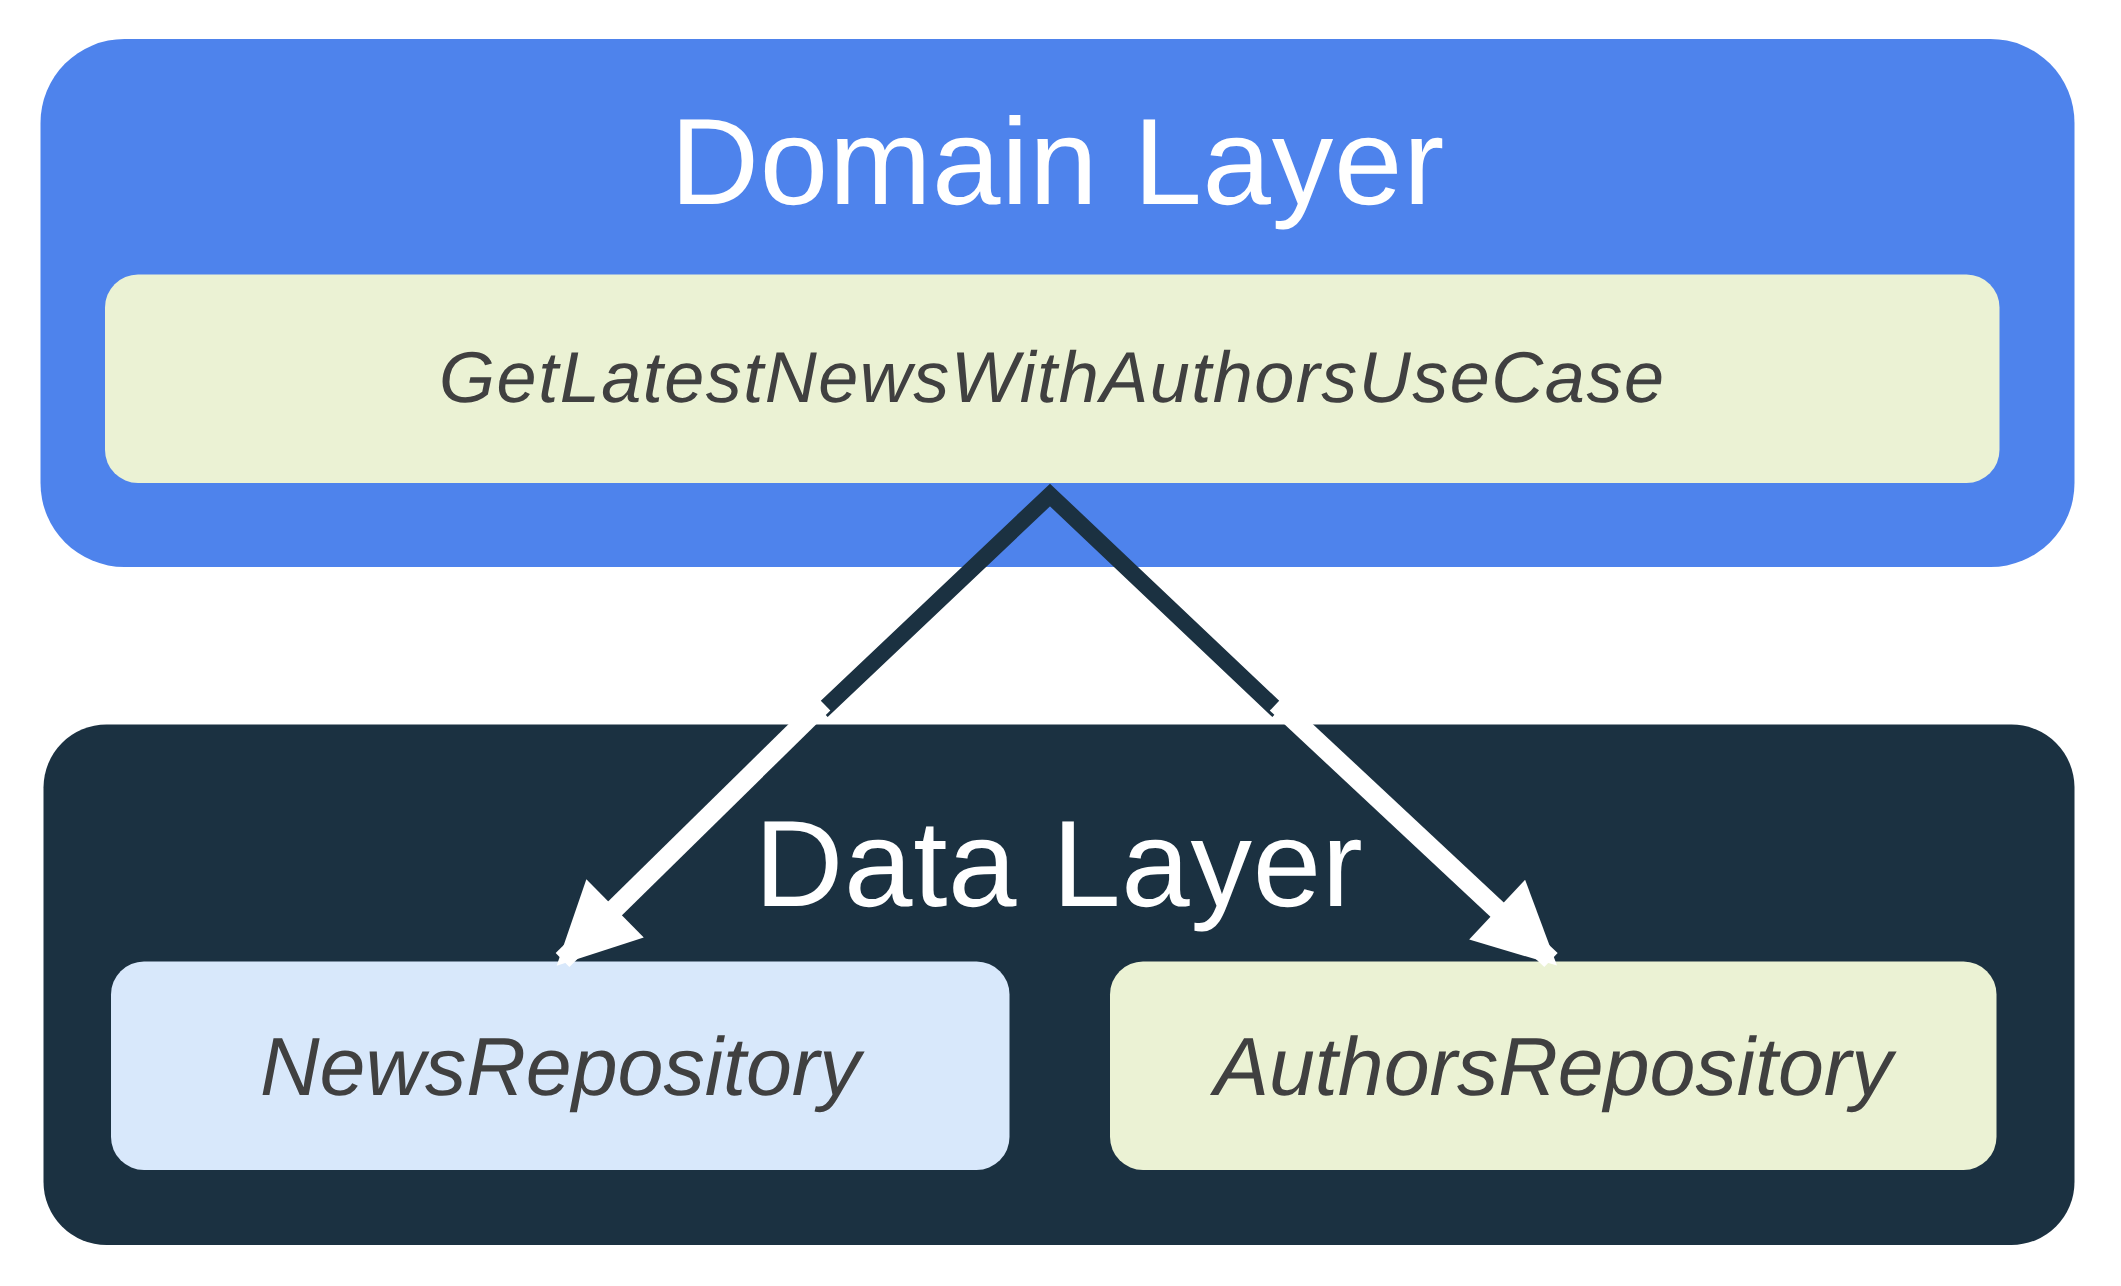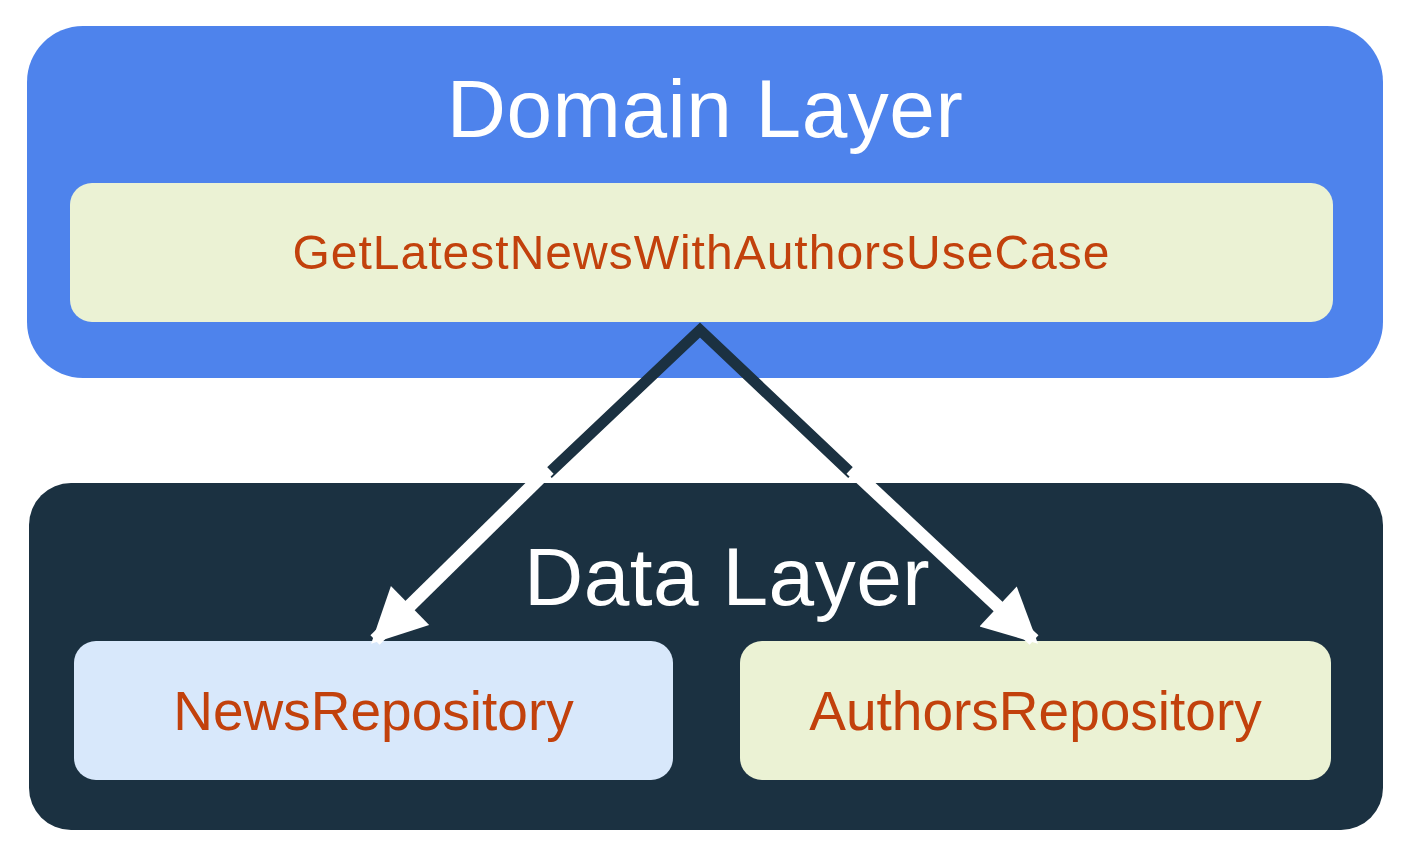--- a/index.html
+++ b/index.html
@@ -41,30 +41,31 @@
     left: 0;
     width: 100%;
     text-align: center;
     color: #ffffff;
     font-size: 82px;
     line-height: 1;
     letter-spacing: 0.5px;
     white-space: nowrap;
   }
   .layer--domain .layer__title { top: 42px; }
-  .layer--data   .layer__title { top: 53px; padding-left: 21px; }
+  .layer--data   .layer__title { top: 53px; }
   .node {
     position: absolute;
     box-sizing: border-box;
     border-radius: 22px;
     display: flex;
     align-items: center;
     justify-content: center;
-    color: #c2410c;
+    color: #404040;
     white-space: nowrap;
+    font-style: italic;
   }
   .node--usecase {
     left: 43px;
     top: 157px;
     width: 1263px;
     height: 139px;
     background: #EBF2D4;
     font-size: 48px;
     letter-spacing: 1px;
   }

